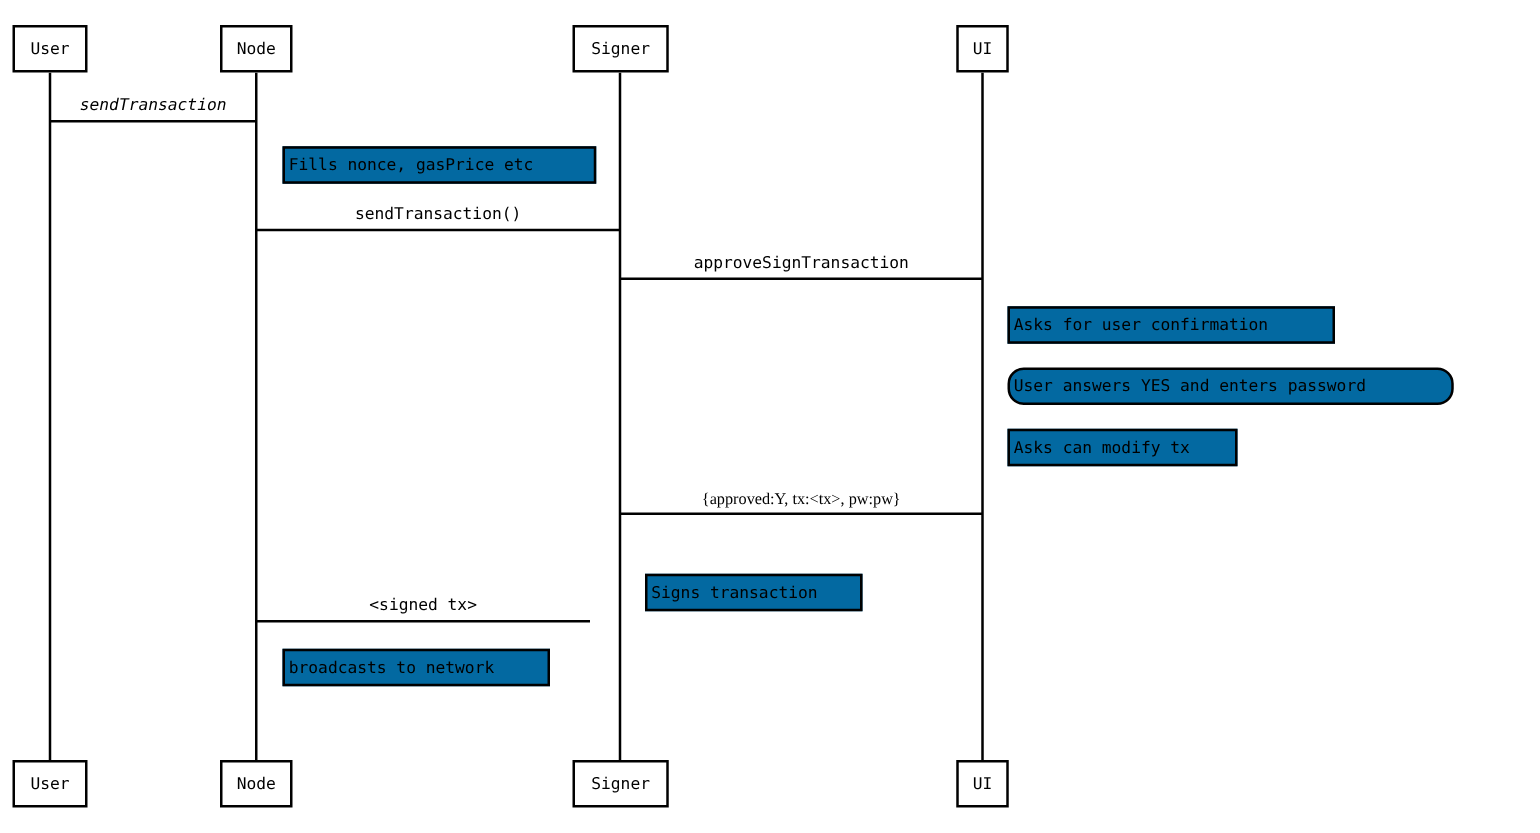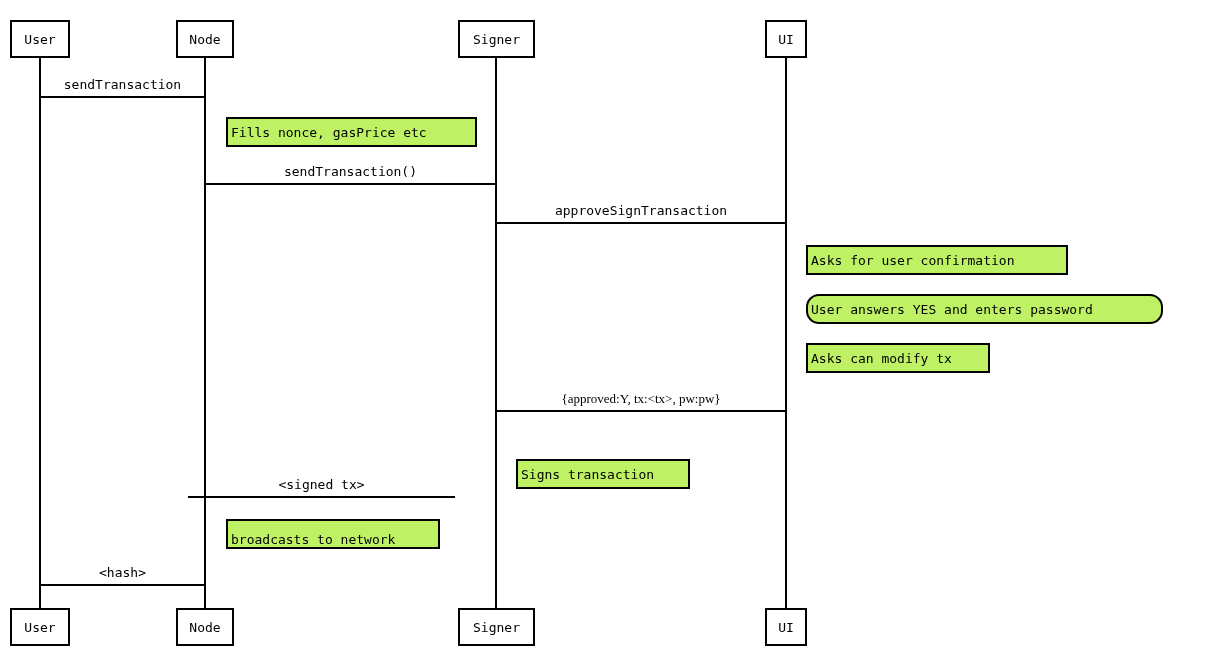--- a/index.html
+++ b/index.html
@@ -45,21 +45,21 @@
   }
   .msg .line {
     height: 2px;
     margin-top: 2px;
     background: #000000;
   }
   .note {
     position: absolute;
     height: 30px;
     border: 2px solid #000000;
-    background: #bef264;
+    background: #0369a1;
     display: flex;
     align-items: center;
     padding: 0 3px;
     white-space: pre;
     overflow: hidden;
     z-index: 2;
   }
 </style>
 </head>
 <body>
@@ -69,55 +69,51 @@
   <div class="life" style="left:39px;"></div>
   <div class="life" style="left:204px;"></div>
   <div class="life" style="left:495px;"></div>
   <div class="life" style="left:785px;"></div>
 
   <div class="abox" style="left:10px;top:20px;width:60px;"><span>User</span></div>
   <div class="abox" style="left:176px;top:20px;width:58px;"><span>Node</span></div>
   <div class="abox" style="left:458px;top:20px;width:77px;"><span>Signer</span></div>
   <div class="abox" style="left:765px;top:20px;width:42px;"><span>UI</span></div>
 
-  <div class="msg" style="left:40px;top:76px;width:165px;">
+  <div class="msg" style="left:40px;top:76px;width:165px;font-style:italic;">
     <div class="lbl">sendTransaction</div>
     <div class="line"></div>
   </div>
 
   <div class="msg" style="left:205px;top:163px;width:291px;">
     <div class="lbl">sendTransaction()</div>
     <div class="line"></div>
   </div>
 
   <div class="msg" style="left:496px;top:202px;width:290px;">
     <div class="lbl">approveSignTransaction</div>
     <div class="line"></div>
   </div>
 
   <div class="msg" style="left:496px;top:390px;width:290px;font-family:Liberation Serif, serif;">
     <div class="lbl">{approved:Y, tx:&lt;tx&gt;, pw:pw}</div>
     <div class="line"></div>
   </div>
 
-  <div class="msg" style="left:188px;top:476px;width:267px;">
+  <div class="msg" style="left:205px;top:476px;width:267px;">
     <div class="lbl">&lt;signed tx&gt;</div>
     <div class="line"></div>
   </div>
 
-  <div class="msg" style="left:40px;top:564px;width:165px;">
-    <div class="lbl">&lt;hash&gt;</div>
-    <div class="line"></div>
-  </div>
 
   <div class="note" style="left:226px;top:117px;width:251px;"><span>Fills nonce, gasPrice etc</span></div>
   <div class="note" style="left:806px;top:245px;width:262px;"><span>Asks for user confirmation</span></div>
   <div class="note" style="left:806px;top:294px;width:357px;border-radius:13px;"><span>User answers YES and enters password</span></div>
   <div class="note" style="left:806px;top:343px;width:184px;"><span>Asks can modify tx</span></div>
   <div class="note" style="left:516px;top:431px;width:174px;margin-top:28px;"><span>Signs transaction</span></div>
-  <div class="note" style="left:226px;top:519px;width:214px;align-items:flex-end;"><span>broadcasts to network</span></div>
+  <div class="note" style="left:226px;top:519px;width:214px;"><span>broadcasts to network</span></div>
 
   <div class="abox" style="left:10px;top:608px;width:60px;"><span>User</span></div>
   <div class="abox" style="left:176px;top:608px;width:58px;"><span>Node</span></div>
   <div class="abox" style="left:458px;top:608px;width:77px;"><span>Signer</span></div>
   <div class="abox" style="left:765px;top:608px;width:42px;"><span>UI</span></div>
 
 </div>
 
 </body></html>

